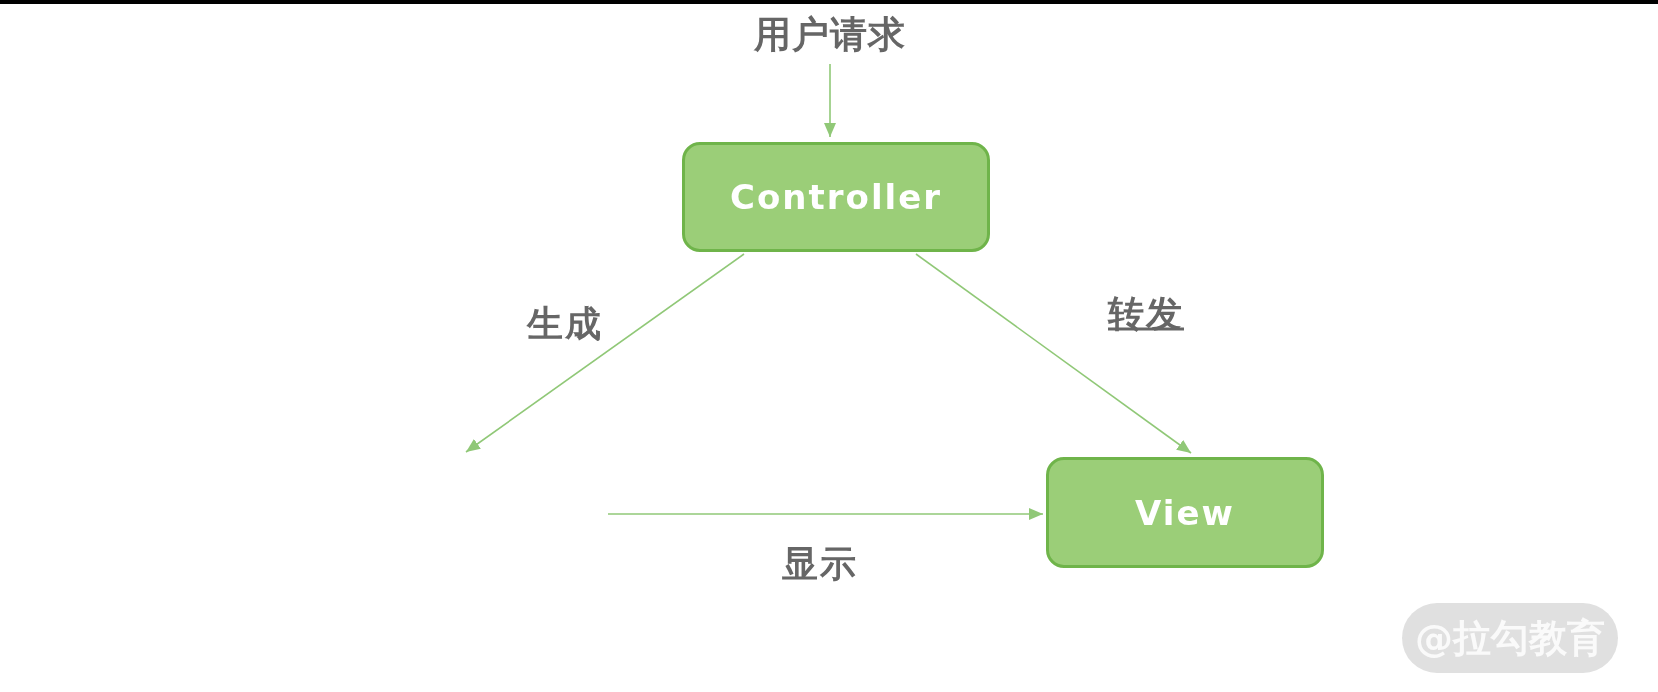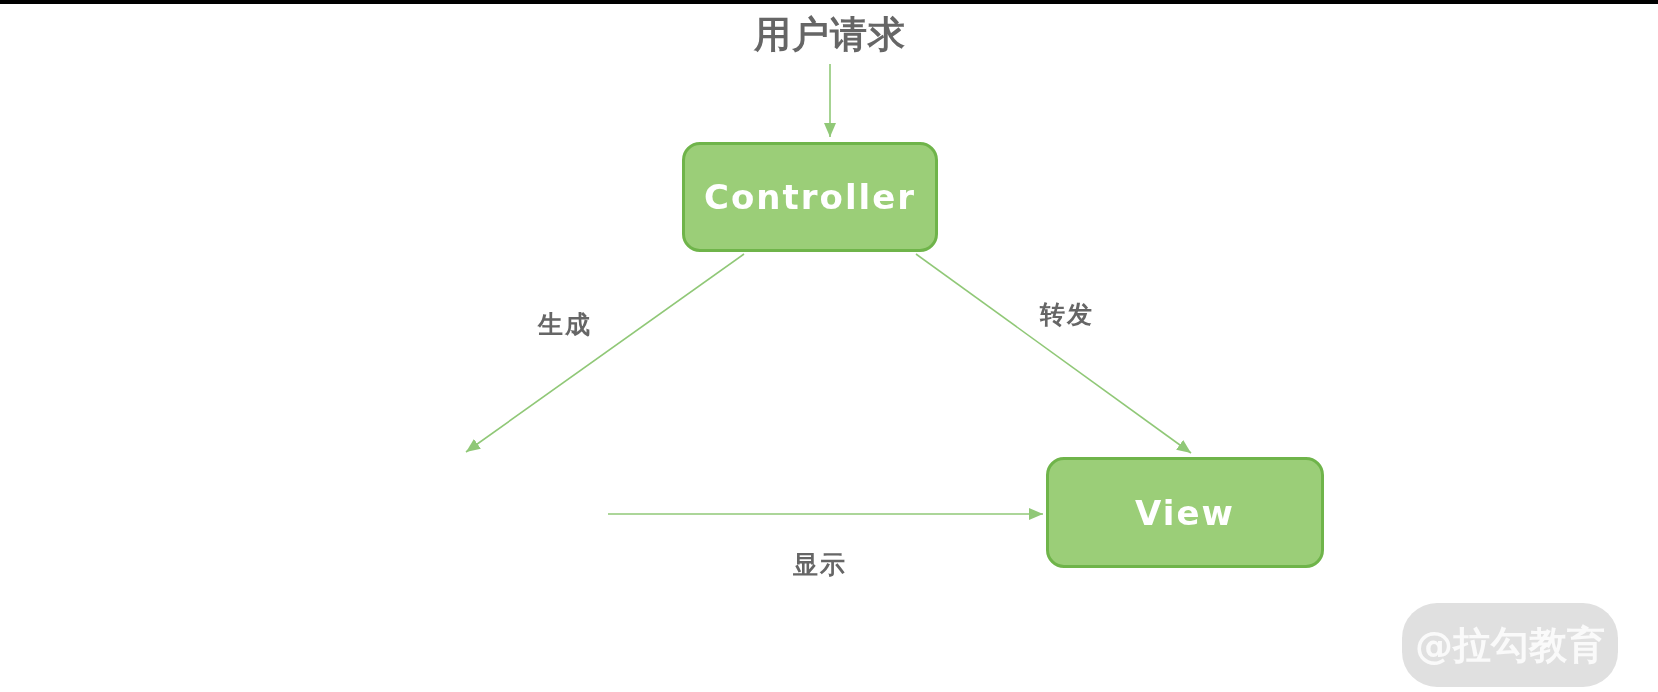--- a/index.html
+++ b/index.html
@@ -34,33 +34,33 @@
     position:absolute;left:0;top:0;width:1658px;height:692px;
   }
   .node{
     position:absolute;display:flex;align-items:center;justify-content:center;
     background:var(--node-fill);
     border:3px solid var(--node-border);
     border-radius:18px;
     color:var(--node-text);
     font-size:34px;font-weight:bold;letter-spacing:2px;
   }
-  .node-controller{left:682px;top:142px;width:256px;height:110px;}
+  .node-controller{left:682px;top:142px;width:308px;height:110px;}
   .node-model{left:306px;top:459px;width:300px;height:109px;}
   .node-view{left:1046px;top:457px;width:278px;height:111px;}
   .edge-label{
     position:absolute;transform:translate(-50%,-50%);
-    font-size:25px;font-weight:bold;color:var(--label-text);
+    font-size:36px;font-weight:bold;color:var(--label-text);
     white-space:nowrap;letter-spacing:2px;
   }
   .edge-label-generate{left:565px;top:324px;}
-  .edge-label-forward{left:1067px;top:314px;}
+  .edge-label-forward{left:1146px;top:314px;text-decoration:underline;}
   .edge-label-display{left:820px;top:564px;}
   .watermark{
-    position:absolute;left:1402px;top:603px;width:216px;height:84px;
+    position:absolute;left:1402px;top:603px;width:216px;height:70px;
     background:var(--watermark-bg);
     border-radius:35px;opacity:0.92;
     display:flex;align-items:center;justify-content:center;
   }
   .watermark span{
     color:var(--watermark-text);
     font-size:38px;font-weight:bold;white-space:nowrap;
   }
 </style>
 </head>

